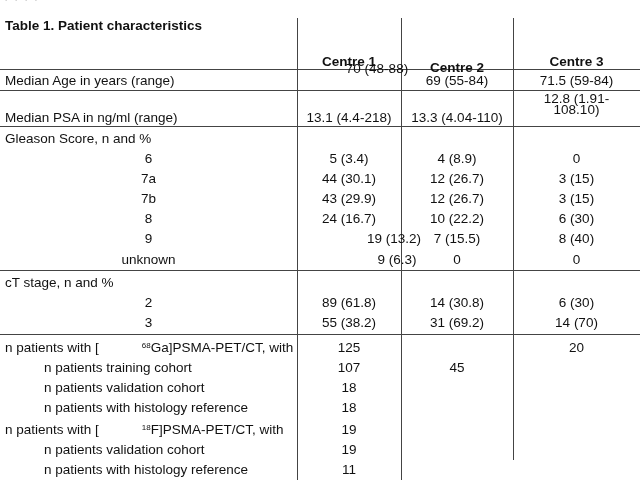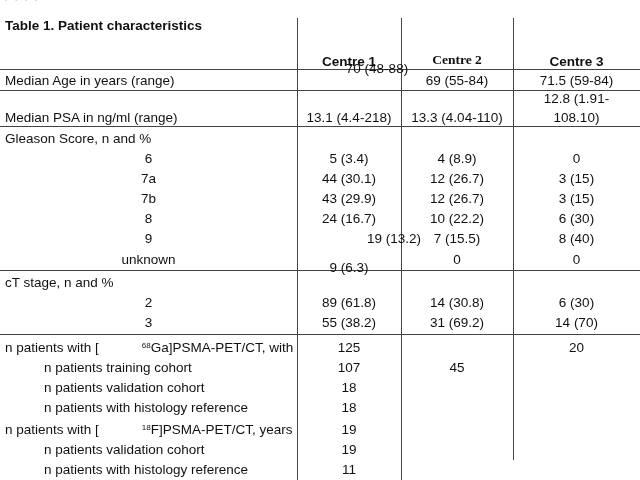--- a/index.html
+++ b/index.html
@@ -37,36 +37,36 @@
 <div class="vline" style="left:297px; top:18px; height:462px;"></div>
 <div class="vline" style="left:401px; top:18px; height:462px;"></div>
 <div class="vline" style="left:513px; top:18px; height:442px;"></div>
 <div class="hline" style="top:69px;"></div>
 <div class="hline" style="top:90px;"></div>
 <div class="hline" style="top:126px;"></div>
 <div class="hline" style="top:270px;"></div>
 <div class="hline" style="top:334px;"></div>
 
 <div class="cell c1 hdr" style="top:54px;">Centre 1</div>
-<div class="cell c2 hdr" style="top:52px;font-family:Liberation Serif, serif;">Centre 2</div>
+<div class="cell c2 hdr" style="top:60px;">Centre 2</div>
 <div class="cell c3 hdr" style="top:54px;">Centre 3</div>
 
 <div>
   <div class="cell lbl" style="top:73px;">Median Age in years (range)</div>
   <div class="cell c1" style="top:61px;margin-left:28px;">70 (48-88)</div>
   <div class="cell c2" style="top:73px;">69 (55-84)</div>
   <div class="cell c3" style="top:73px;">71.5 (59-84)</div>
 </div>
 
 <div>
   <div class="cell lbl" style="top:110px;">Median PSA in ng/ml (range)</div>
   <div class="cell c1" style="top:110px;">13.1 (4.4-218)</div>
   <div class="cell c2" style="top:110px;">13.3 (4.04-110)</div>
   <div class="cell c3" style="top:91px;">12.8 (1.91-</div>
-  <div class="cell c3" style="top:110px;">108.10)</div>
+  <div class="cell c3" style="top:102px;">108.10)</div>
 </div>
 
 <div>
   <div class="cell lbl" style="top:131px;">Gleason Score, n and %</div>
 
   <div>
     <div class="cell sub" style="top:151px;">6</div>
     <div class="cell c1" style="top:151px;">5 (3.4)</div>
     <div class="cell c2" style="top:151px;">4 (8.9)</div>
     <div class="cell c3" style="top:151px;">0</div>
@@ -90,21 +90,21 @@
     <div class="cell c3" style="top:211px;">6 (30)</div>
   </div>
   <div>
     <div class="cell sub" style="top:231px;">9</div>
     <div class="cell c1" style="top:231px;margin-left:45px;">19 (13.2)</div>
     <div class="cell c2" style="top:231px;">7 (15.5)</div>
     <div class="cell c3" style="top:231px;">8 (40)</div>
   </div>
   <div>
     <div class="cell sub" style="top:252px;">unknown</div>
-    <div class="cell c1" style="top:260px;">9 (6.3)</div>
+    <div class="cell c1" style="top:252px;padding-left:48px;">9 (6.3)</div>
     <div class="cell c2" style="top:252px;">0</div>
     <div class="cell c3" style="top:252px;">0</div>
   </div>
 </div>
 
 <div>
   <div class="cell lbl" style="top:275px;">cT stage, n and %</div>
   <div>
     <div class="cell sub" style="top:295px;">2</div>
     <div class="cell c1" style="top:295px;">89 (61.8)</div>
@@ -137,21 +137,21 @@
     <div class="cell c1" style="top:380px;">18</div>
   </div>
   <div>
     <div class="cell ind" style="top:400px;">n patients with histology reference</div>
     <div class="cell c1" style="top:400px;">18</div>
   </div>
 </div>
 
 <div>
   <div class="cell lbl" style="top:422px;">
-    <span>n patients with [</span><sup>18</sup><span>F]PSMA-PET/CT, years</span>
+    <span>n patients with [</span><sup>18</sup><span>F]PSMA-PET/CT, with</span>
   </div>
   <div class="cell c1" style="top:422px;">19</div>
 
   <div>
     <div class="cell ind" style="top:442px;">n patients validation cohort</div>
     <div class="cell c1" style="top:442px;">19</div>
   </div>
   <div>
     <div class="cell ind" style="top:462px;">n patients with histology reference</div>
     <div class="cell c1" style="top:462px;">11</div>

